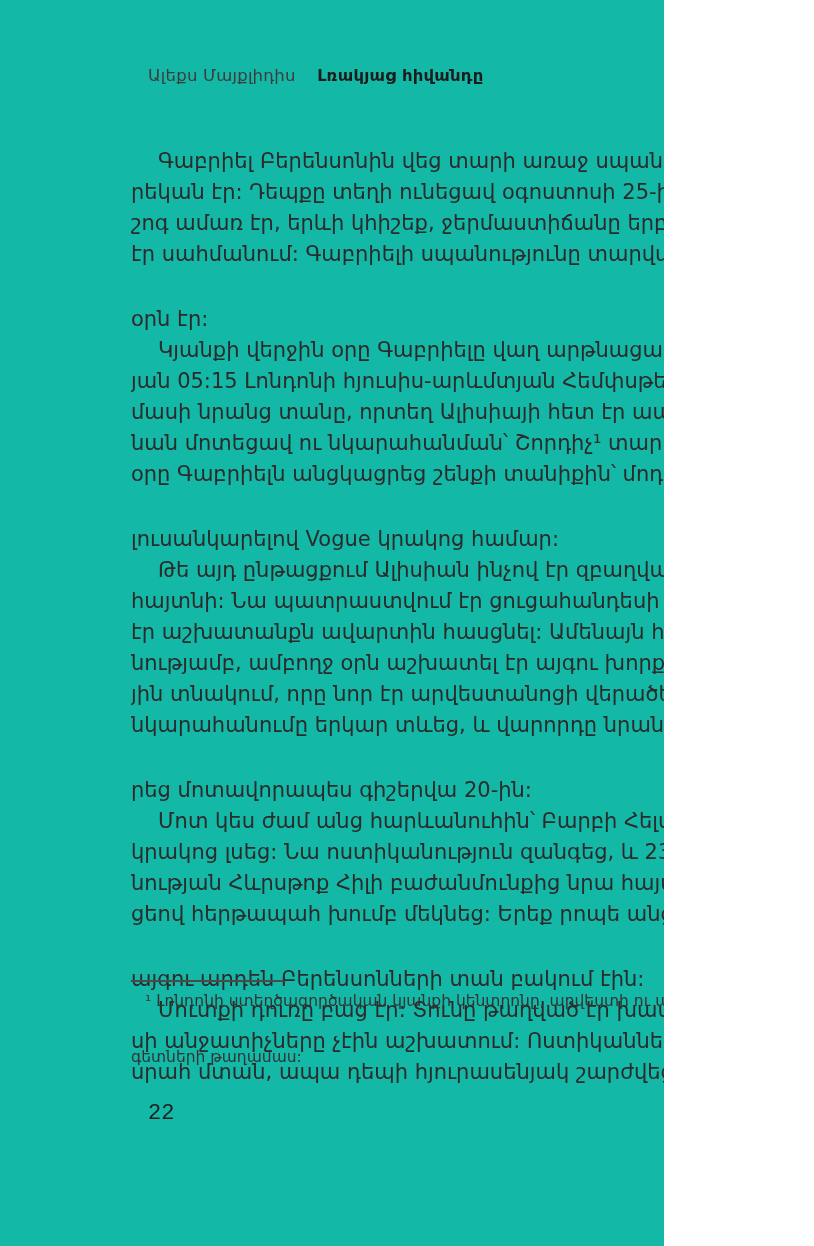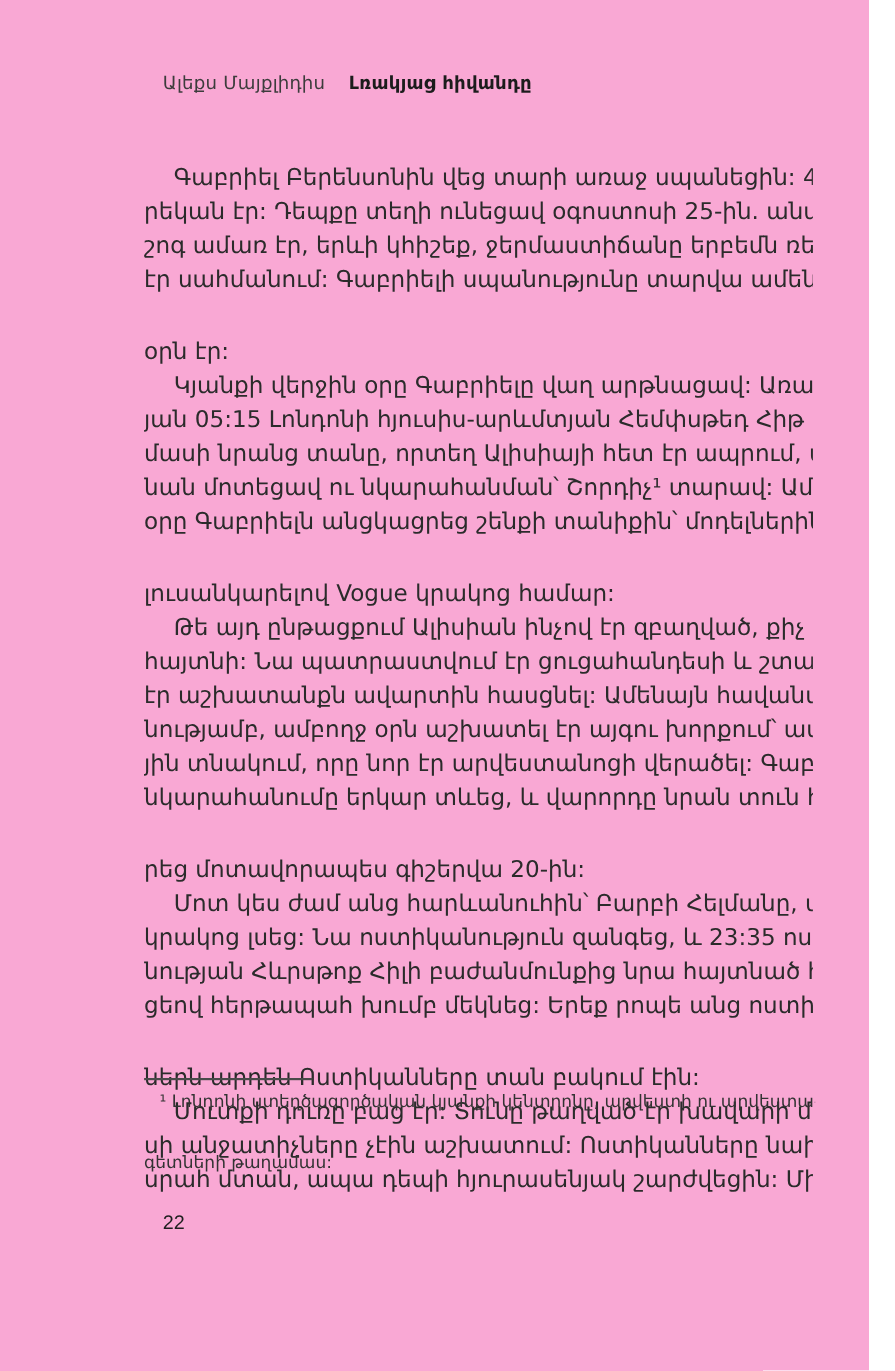--- a/index.html
+++ b/index.html
@@ -2,23 +2,23 @@
 <html><head>
 <meta charset="utf-8">
 <style>
   html, body {
     margin: 0;
     padding: 0;
     background: #ffffff;
   }
   #page {
     position: relative;
-    width: 790px;
+    width: 664px;
     height: 1246px;
-    background: #f9a8d4;
+    background: #14b8a6;
     overflow: hidden;
     font-family: "DejaVu Sans", sans-serif;
     color: #2e2e2e;
   }
   
   .running-header {
     position: absolute;
     left: 148px;
     top: 66px;
     font-size: 16.5px;
@@ -74,22 +74,22 @@
   .footnote .line {
     height: 22px;
     line-height: 22px;
   }
   .footnote .line.first { padding-left: 14px; }
   
   .page-number {
     position: absolute;
     left: 148px;
     top: 1101px;
-    font-family: Liberation Sans, sans-serif;
-    font-size: 18px;
+    font-family: Liberation Mono, monospace;
+    font-size: 22px;
     color: #1f1f1f;
   }
 </style>
 </head>
 <body>
 
 <div id="page">
 
   <div class="running-header">
     <span class="author">Ալեքս Մայքլիդիս</span>
@@ -119,21 +119,21 @@
         <div class="line">նությամբ, ամբողջ օրն աշխատել էր այգու խորքում՝ ամառա-</div>
         <div class="line">յին տնակում, որը նոր էր արվեստանոցի վերածել: Գաբրիելի</div>
         <div class="line">նկարահանումը երկար տևեց, և վարորդը նրան տուն հասց-</div>
         <div class="line short-last">րեց մոտավորապես գիշերվա 20-ին:</div>
       </div>
       <div class="para">
         <div class="line first">Մոտ կես ժամ անց հարևանուհին՝ Բարբի Հելմանը, մի քանի</div>
         <div class="line">կրակոց լսեց: Նա ոստիկանություն զանգեց, և 23:35 ոստիկա-</div>
         <div class="line">նության Հևրսթոք Հիլի բաժանմունքից նրա հայտնած հաս-</div>
         <div class="line">ցեով հերթապահ խումբ մեկնեց: Երեք րոպե անց ոստիկան-</div>
-        <div class="line short-last">ներն արդեն Ոստիկանները տան բակում էին:</div>
+        <div class="line short-last">այգու արդեն Բերենսոնների տան բակում էին:</div>
       </div>
       <div class="para">
         <div class="line first">Մուտքի դուռը բաց էր: Տունը թաղված էր խավարի մեջ. լու-</div>
         <div class="line">սի անջատիչները չէին աշխատում: Ոստիկանները նախա-</div>
         <div class="line">սրահ մտան, ապա դեպի հյուրասենյակ շարժվեցին: Միաց-</div>
       </div>
     </div>
 
   <div class="footnote-rule"></div>
 

